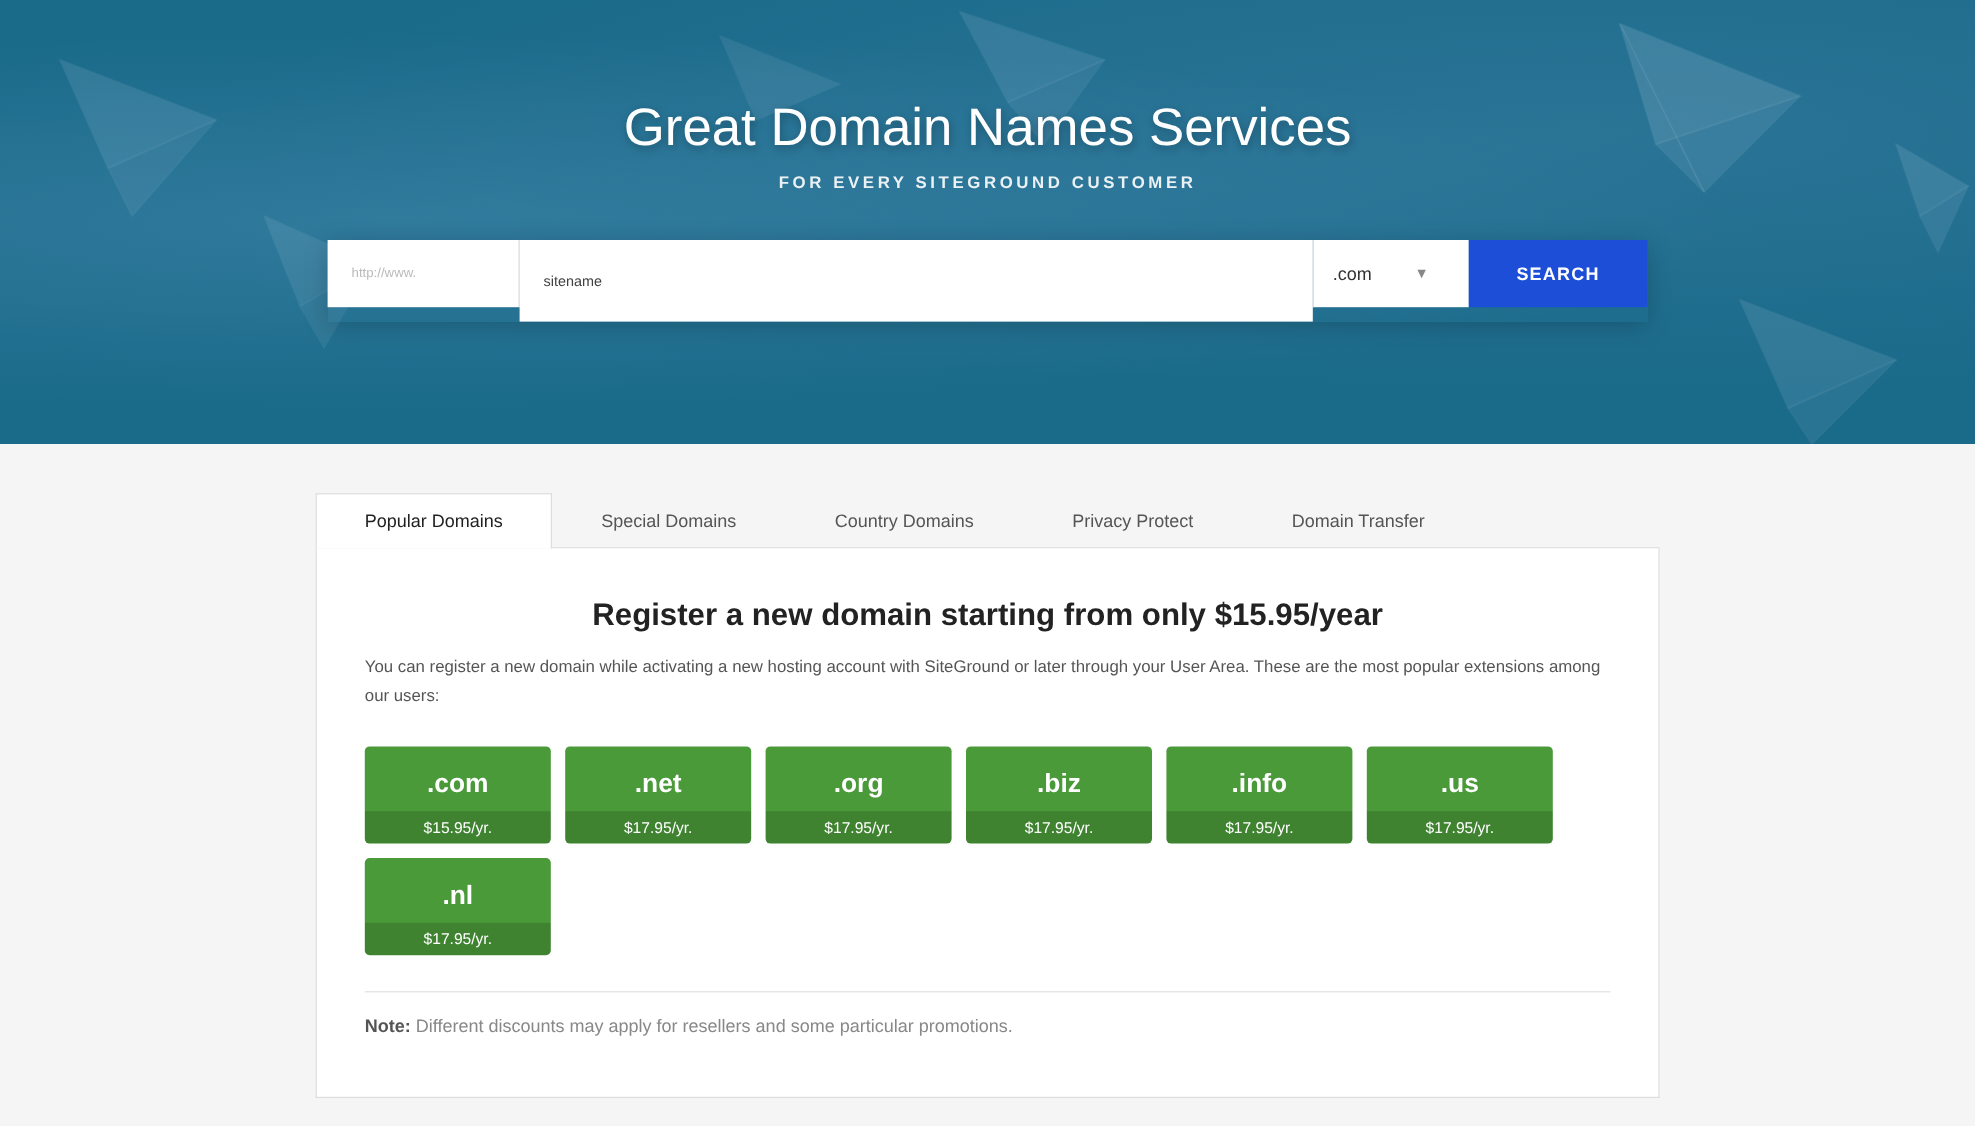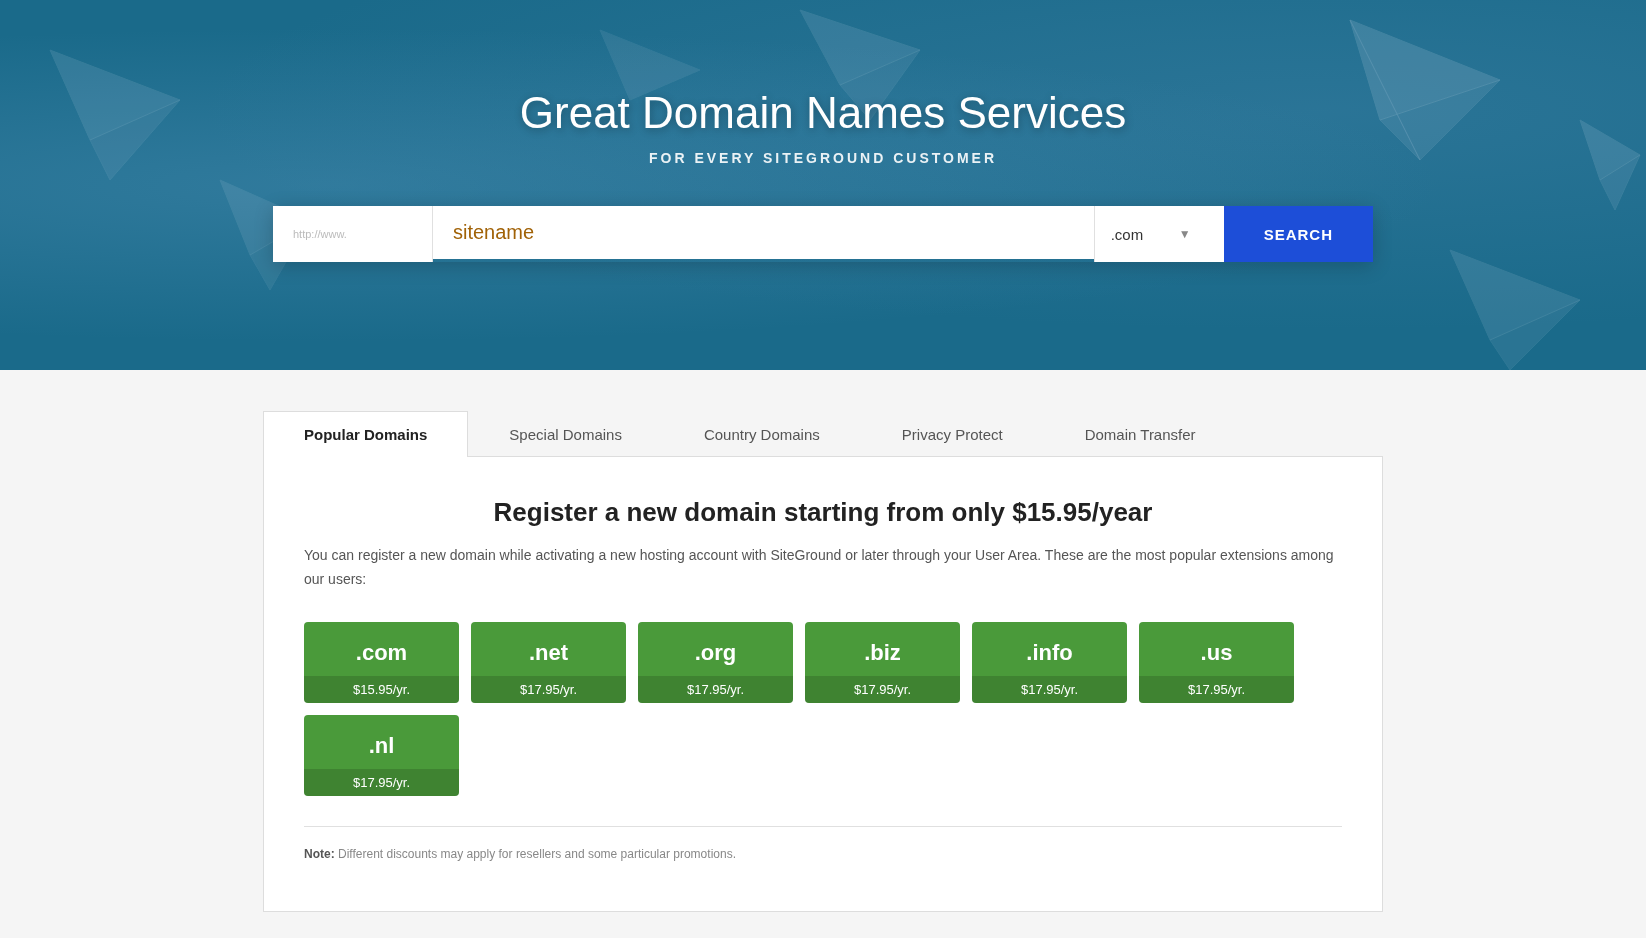--- a/index.html
+++ b/index.html
@@ -69,24 +69,24 @@
       height: 56px;
       display: flex;
       align-items: center;
       border-right: 1px solid #e0e0e0;
       flex-shrink: 0;
     }
     .search-input {
       flex: 1;
       border: none;
       padding: 0 20px;
-      font-size: 20px;
-      height: 53px;
+      font-size: 12px;
+      height: 68px;
       outline: none;
-      color: #a16207;
+      color: #404040;
     }
     .search-tld {
       background: #fff;
       border: none;
       border-left: 1px solid #e0e0e0;
       padding: 0 16px;
       font-size: 15px;
       color: #333;
       height: 56px;
       display: flex;
@@ -143,21 +143,21 @@
       cursor: pointer;
       border: 1px solid transparent;
       border-bottom: none;
       background: transparent;
       font-weight: 500;
       position: relative;
       bottom: -1px;
     }
     .tab.active {
       color: #222;
-      font-weight: 700;
+      font-weight: 400;
       background: #fff;
       border-color: #ddd;
       border-bottom-color: #fff;
     }
 
     
     .tab-panel {
       background: #fff;
       border: 1px solid #ddd;
       border-top: none;
@@ -206,21 +206,21 @@
       text-align: center;
     }
 
     
     .note-divider {
       border: none;
       border-top: 1px solid #e0e0e0;
       margin-bottom: 20px;
     }
     .note-text {
-      font-size: 12px;
+      font-size: 15px;
       color: #888;
     }
     .note-text strong {
       color: #555;
     }
   </style>
 </head>
 <body>
 
 <div class="hero">

